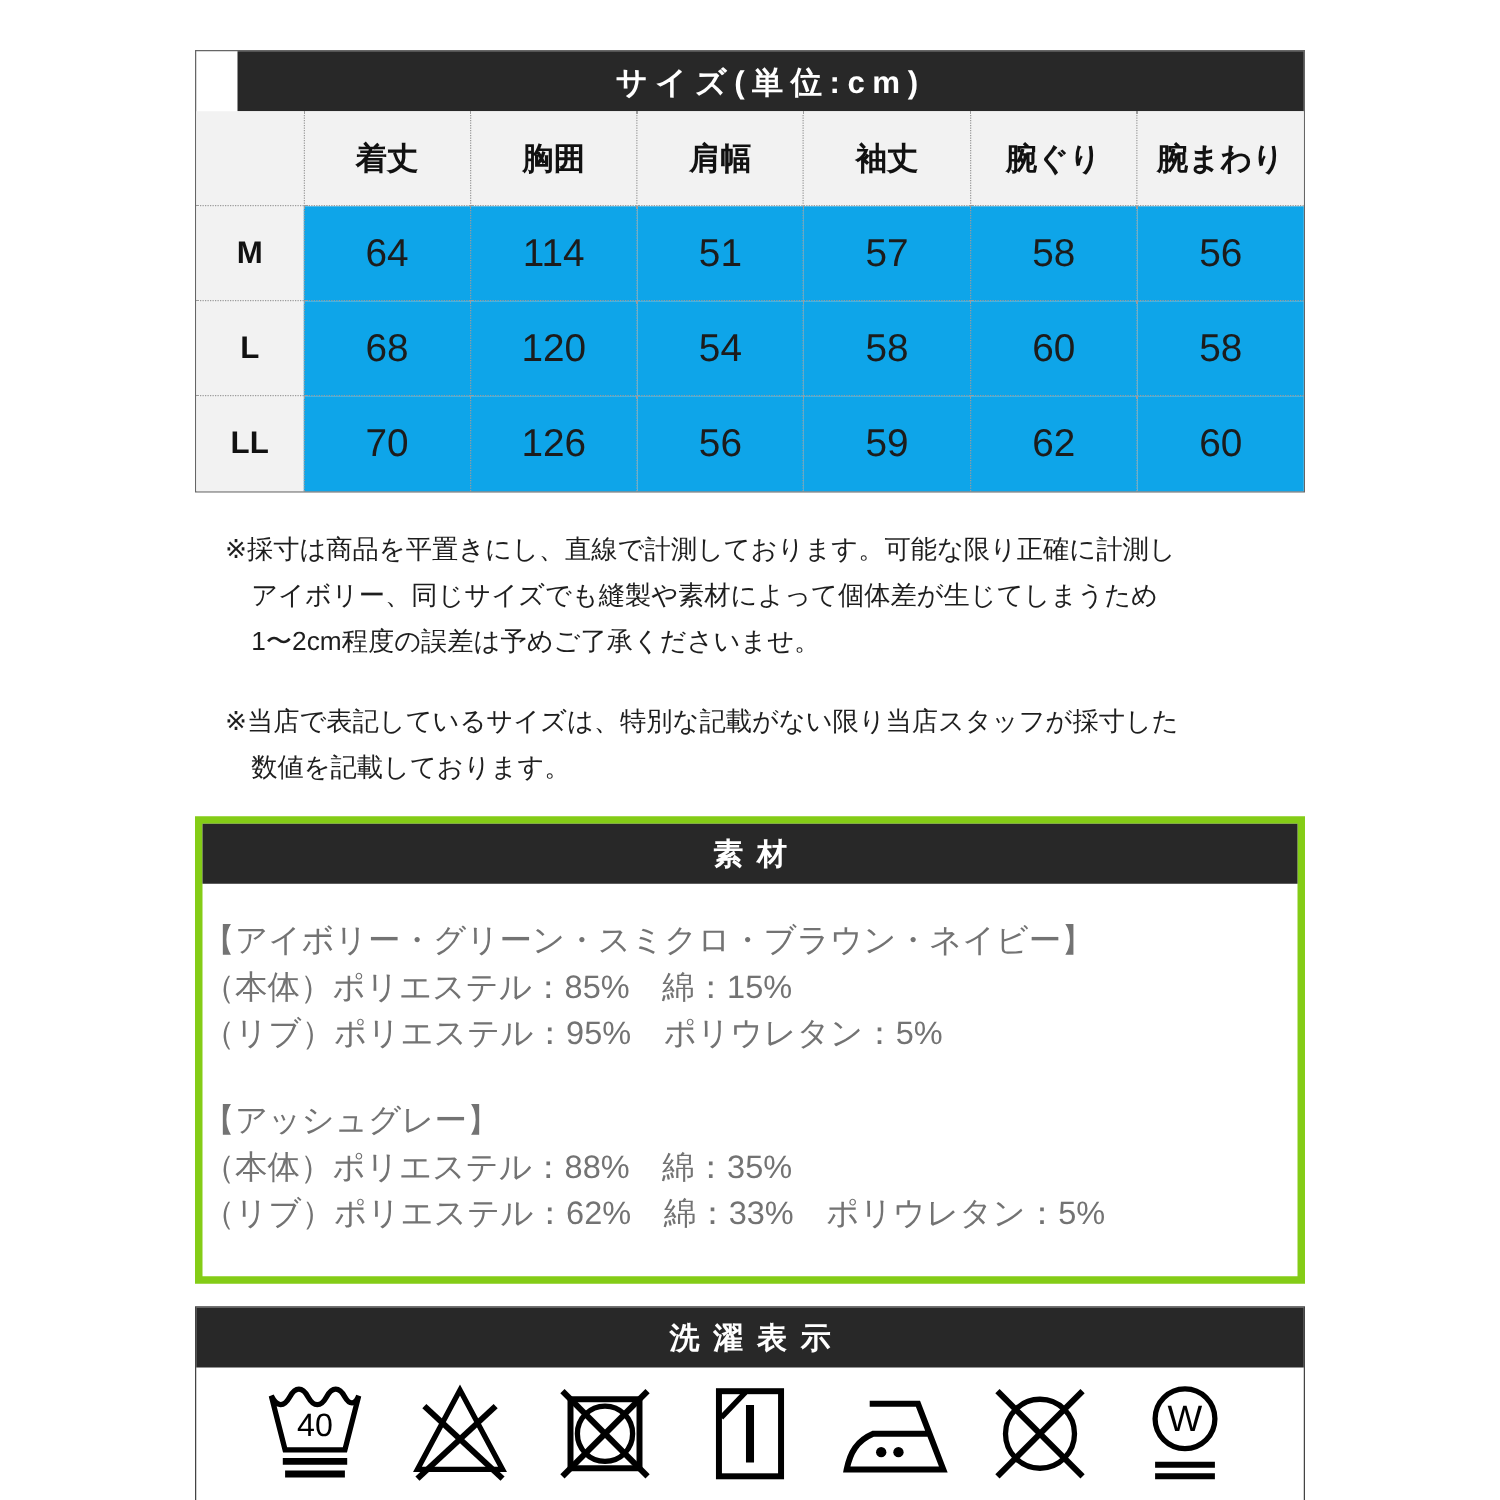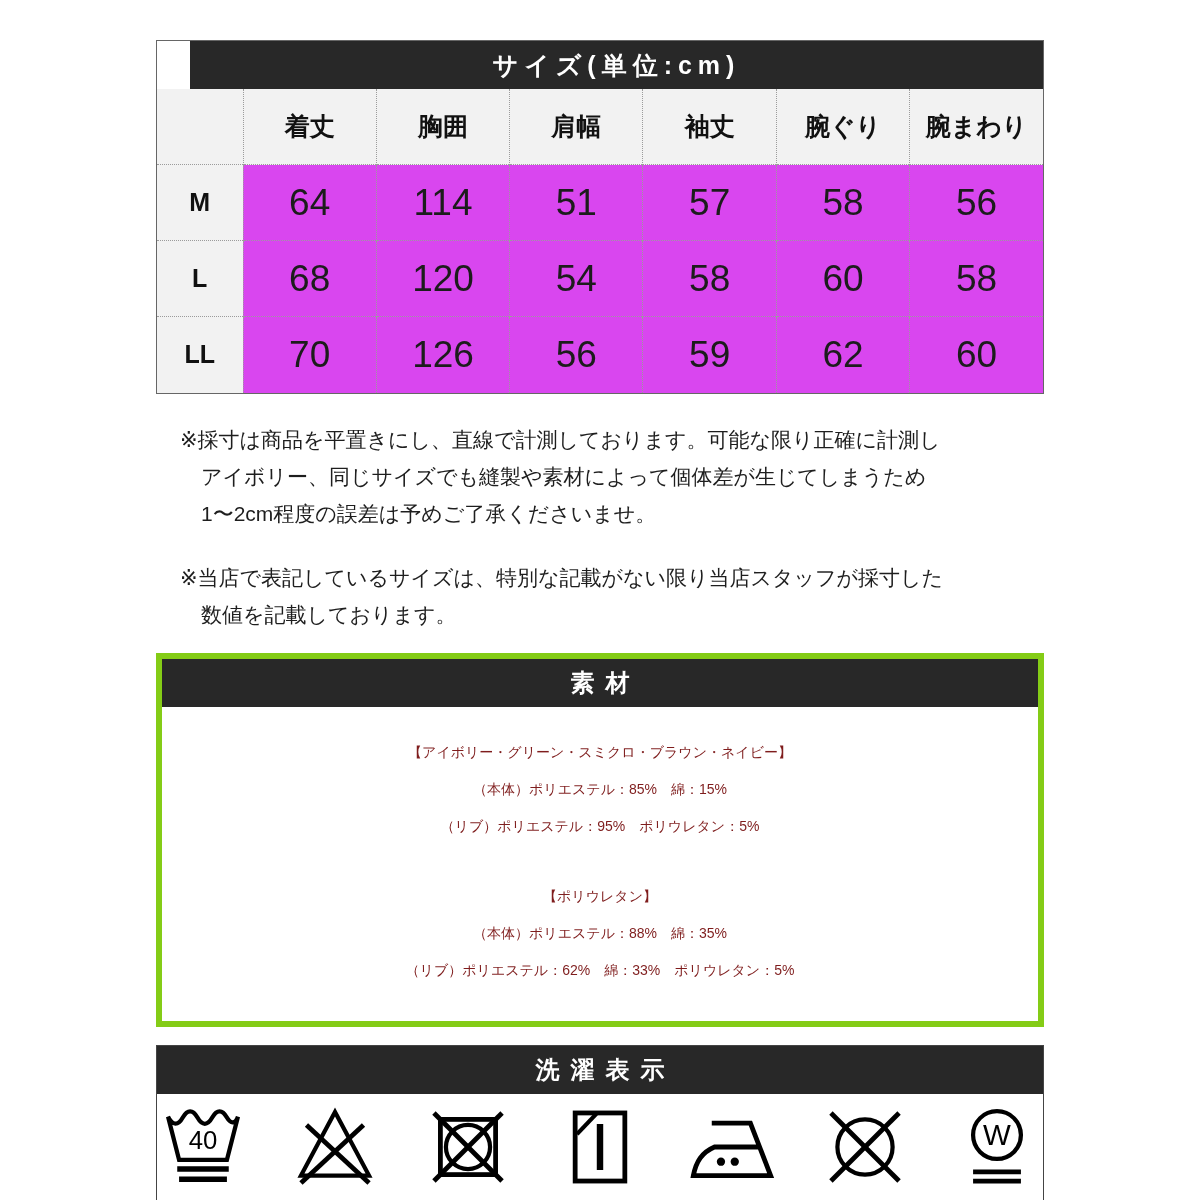--- a/index.html
+++ b/index.html
@@ -32,39 +32,39 @@
     border-top:1px dotted #9b9b9b;
     padding:0;
     margin-top:33px;
   }
   table.size-table tr th:first-child,
   table.size-table tr td:first-child{border-left:none;}
   table.size-table tr.head-row th{border-top:none;}
   tr.head-row th{height:75px;background:#f2f2f2;font-size:25px;font-weight:bold;color:#111;}
   tr.data-row{height:76px;}
   tr.data-row th{background:#f2f2f2;font-size:25px;font-weight:bold;color:#111;}
-  tr.data-row td{background:#d946ef;font-size:37px;font-weight:400;color:#1c1c1c;}
+  tr.data-row td{background:#0ea5e9;font-size:31px;font-weight:400;color:#1c1c1c;}
 
   
   .notes{padding-left:24px;}
   .note{margin-top:27px;font-size:21px;line-height:37px;color:#1e1e1e;}
   .note .cont{padding-left:21px;}
 
   
   .material-box{margin-top:20px;border:6px solid #84cc16;}
   .material-body{
-    padding:27px 0 32px;text-align:center;
-    font-size:14px;line-height:37px;color:#7f1d1d;
+    padding:27px 0 32px;
+    font-size:26px;line-height:37px;color:#737373;
   }
   .mat-group + .mat-group{margin-top:33px;}
 
   
   .laundry-box{margin-top:18px;border:1px solid #444;}
   .icons-row{
-    display:flex;justify-content:space-between;align-items:center;
+    display:flex;justify-content:center;align-items:center;
     gap:24px;padding:6px 0 8px;height:94px;
   }
   svg.care{width:92px;height:92px;display:block;}
   svg.care .st{fill:none;stroke:#000;stroke-width:4.6;}
   svg.care .st2{fill:none;stroke:#000;stroke-width:5.2;}
   svg.care .bar{fill:none;stroke:#000;stroke-width:6;}
   svg.care text{font-family:"Liberation Sans","DejaVu Sans",sans-serif;fill:#000;}
 </style>
 </head>
 <body>
@@ -142,21 +142,21 @@
     <div class="band band-sub">
       <span>素材</span>
     </div>
     <div class="material-body">
       <div class="mat-group">
         <div>【アイボリー・グリーン・スミクロ・ブラウン・ネイビー】</div>
         <div>（本体）ポリエステル：85%　綿：15%</div>
         <div>（リブ）ポリエステル：95%　ポリウレタン：5%</div>
       </div>
       <div class="mat-group">
-        <div>【ポリウレタン】</div>
+        <div>【アッシュグレー】</div>
         <div>（本体）ポリエステル：88%　綿：35%</div>
         <div>（リブ）ポリエステル：62%　綿：33%　ポリウレタン：5%</div>
       </div>
     </div>
   </section>
 
   <section class="laundry-box">
     <div class="band band-sub">
       <span>洗濯表示</span>
     </div>

